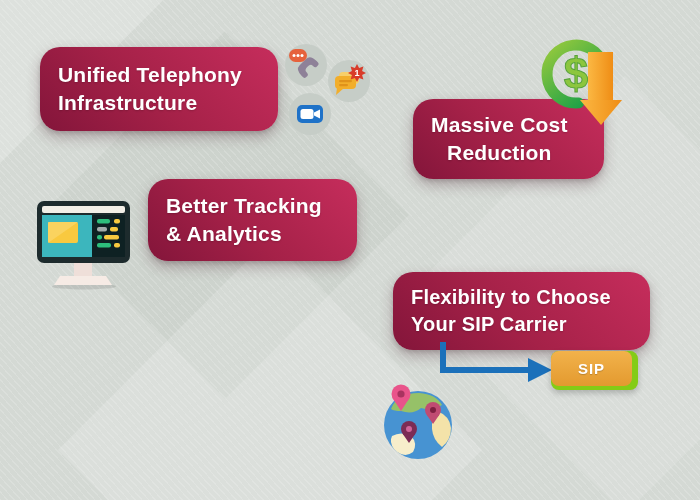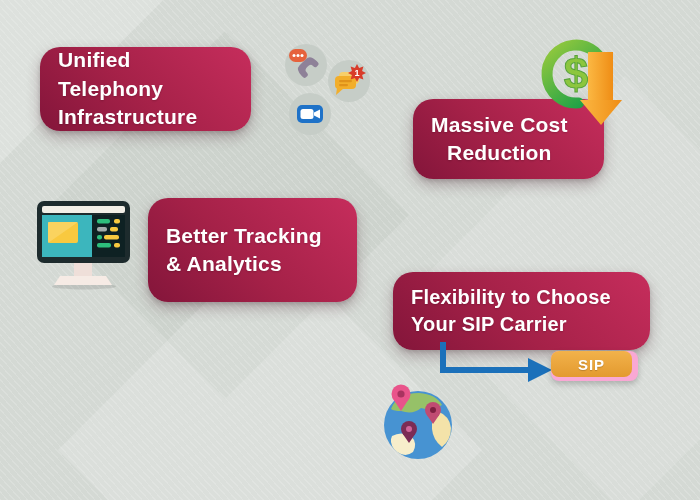--- a/index.html
+++ b/index.html
@@ -21,38 +21,38 @@
   .s4{left:470px;top:140px;width:310px;height:310px;background:rgba(255,255,255,.12);}
 
   .card{
     position:absolute;z-index:2;display:flex;align-items:center;box-sizing:border-box;
     border-radius:20px;padding:0 12px 0 18px;
     background:linear-gradient(225deg,#c62d5c 0%,#a52148 55%,#83153a 100%);
     box-shadow:0 6px 14px rgba(70,25,40,.30),0 2px 4px rgba(0,0,0,.12);
     color:#fff;font-weight:bold;font-size:21px;line-height:1.35;letter-spacing:.2px;
     white-space:pre-line;text-shadow:0 1px 2px rgba(0,0,0,.18);
   }
-  .c1{left:40px;top:47px;width:211px;height:84px;}
+  .c1{left:40px;top:47px;width:238px;height:84px;}
   .c2{left:413px;top:99px;width:191px;height:80px;text-align:center;}
-  .c3{left:148px;top:198px;width:209px;height:104px;}
+  .c3{left:148px;top:179px;width:209px;height:82px;}
   .c4{left:393px;top:272px;width:257px;height:78px;font-size:20px;}
   .c5{left:47px;top:377px;width:311px;height:81px;}
 
   .icon{position:absolute;z-index:3;}
   .dollar-icon{left:535px;top:36px;}
   .monitor-icon{left:34px;top:198px;}
   .globe-icon{left:381px;top:381px;}
   .phone-icon{left:284px;top:43px;}
   .chat-icon{left:326px;top:58px;}
   .video-icon{left:288px;top:92px;}
   .flow-arrow{left:436px;top:341px;}
 
   .sip-key{
-    position:absolute;z-index:3;left:551px;top:351px;width:87px;height:30px;
-    background:#f9a8d4;border-radius:8px;box-shadow:0 3px 6px rgba(0,0,0,.22);
+    position:absolute;z-index:3;left:551px;top:351px;width:87px;height:39px;
+    background:#84cc16;border-radius:8px;box-shadow:0 3px 6px rgba(0,0,0,.22);
   }
   .sip-key .keytop{
     position:absolute;left:0;top:0;right:6px;bottom:4px;border-radius:8px;
     background:linear-gradient(180deg,#f2b24b 0%,#e39a2f 100%);
     display:flex;align-items:center;justify-content:center;
     color:#fff;font-weight:bold;font-size:15px;letter-spacing:1px;
     text-shadow:0 1px 1px rgba(0,0,0,.2);
   }
 </style>
 </head>

